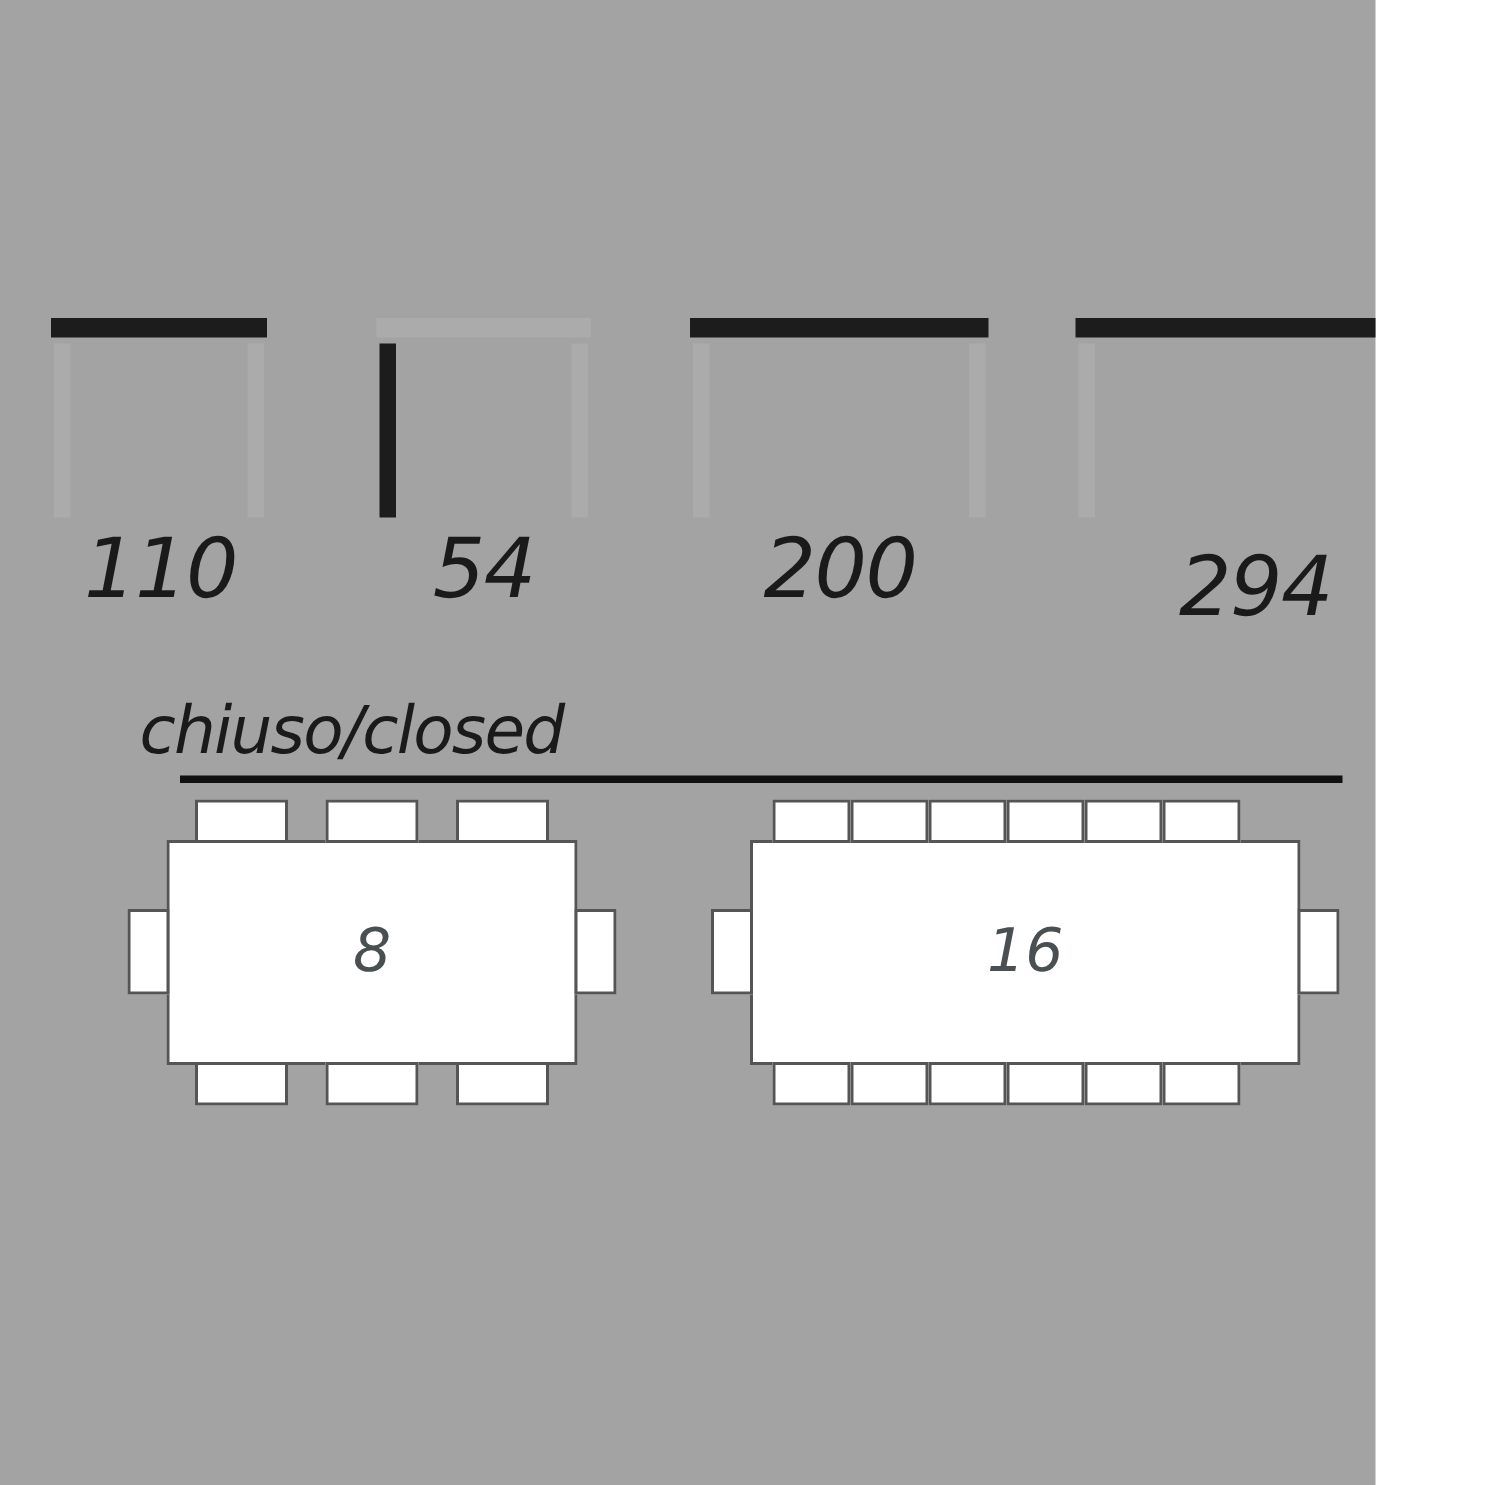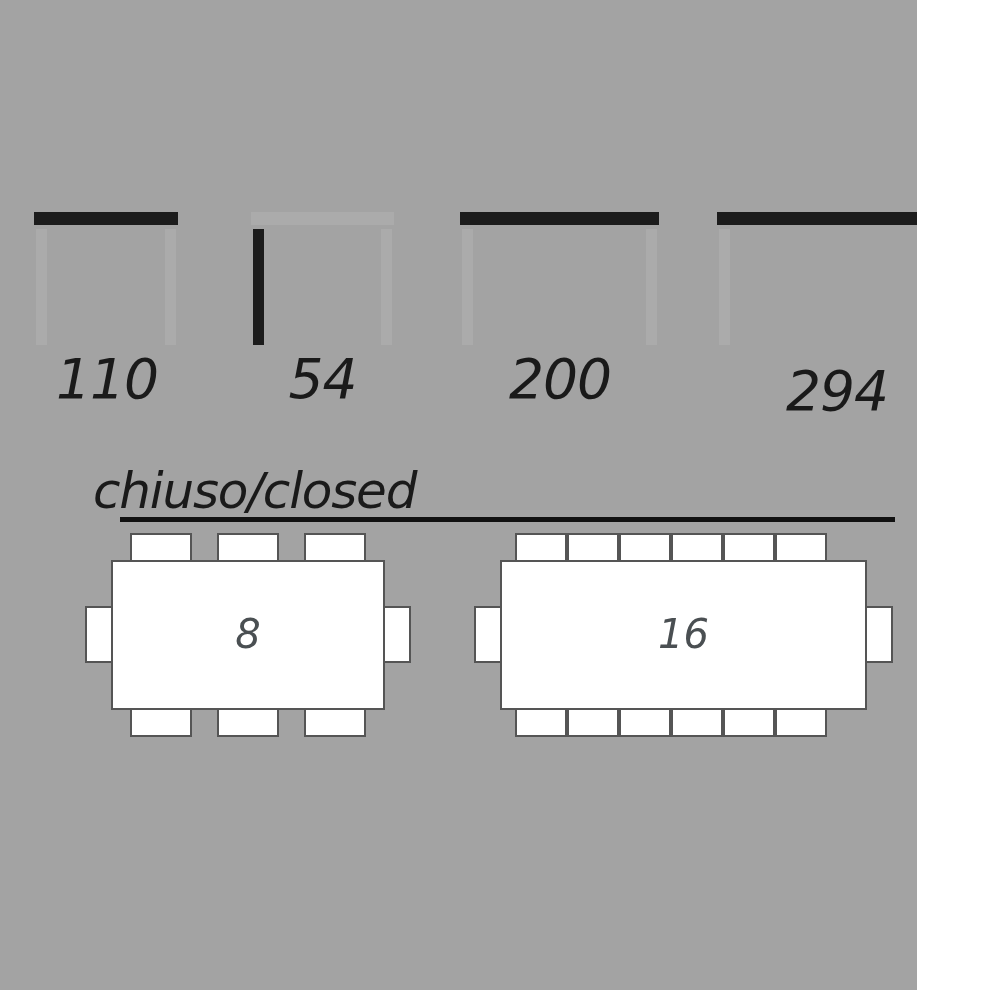--- a/index.html
+++ b/index.html
@@ -50,21 +50,21 @@
     line-height: 1;
     text-align: center;
     white-space: nowrap;
   }
 
   
   .caption {
     position: absolute;
     color: #1a1a1a;
     font-family: "DejaVu Sans", sans-serif;
-    font-size: 50px;
+    font-size: 44px;
     font-weight: 400;
     letter-spacing: -1.2px;
     line-height: 1;
     white-space: nowrap;
   }
 
   .rule {
     position: absolute;
     background: #111111;
     height: 5px;

